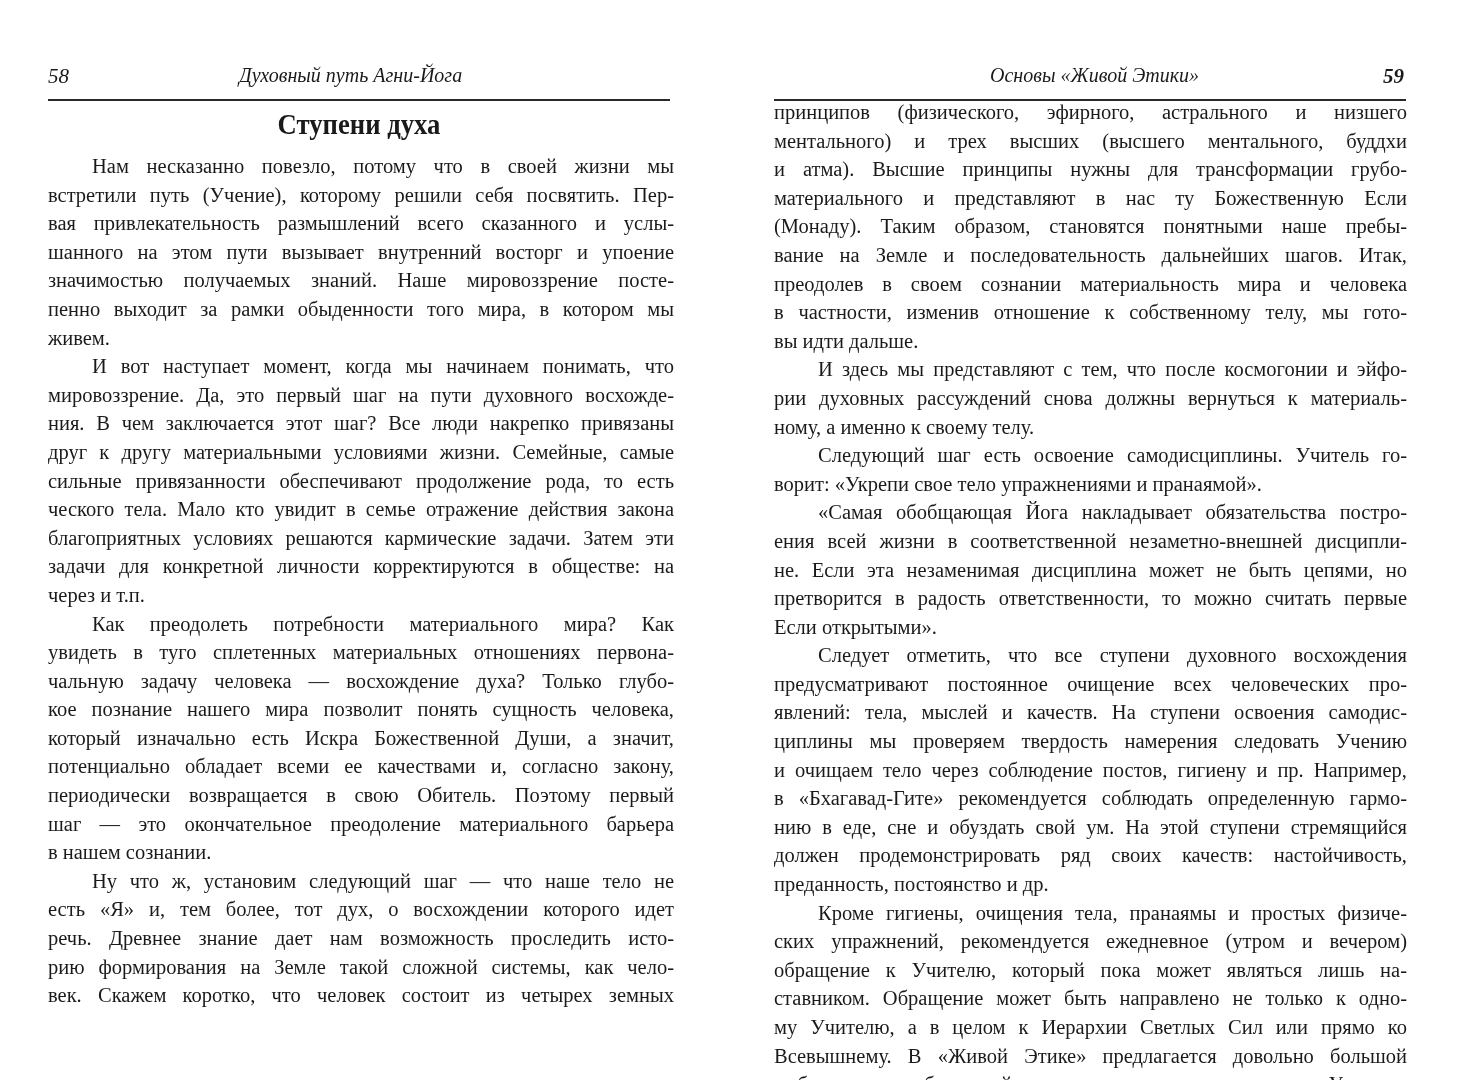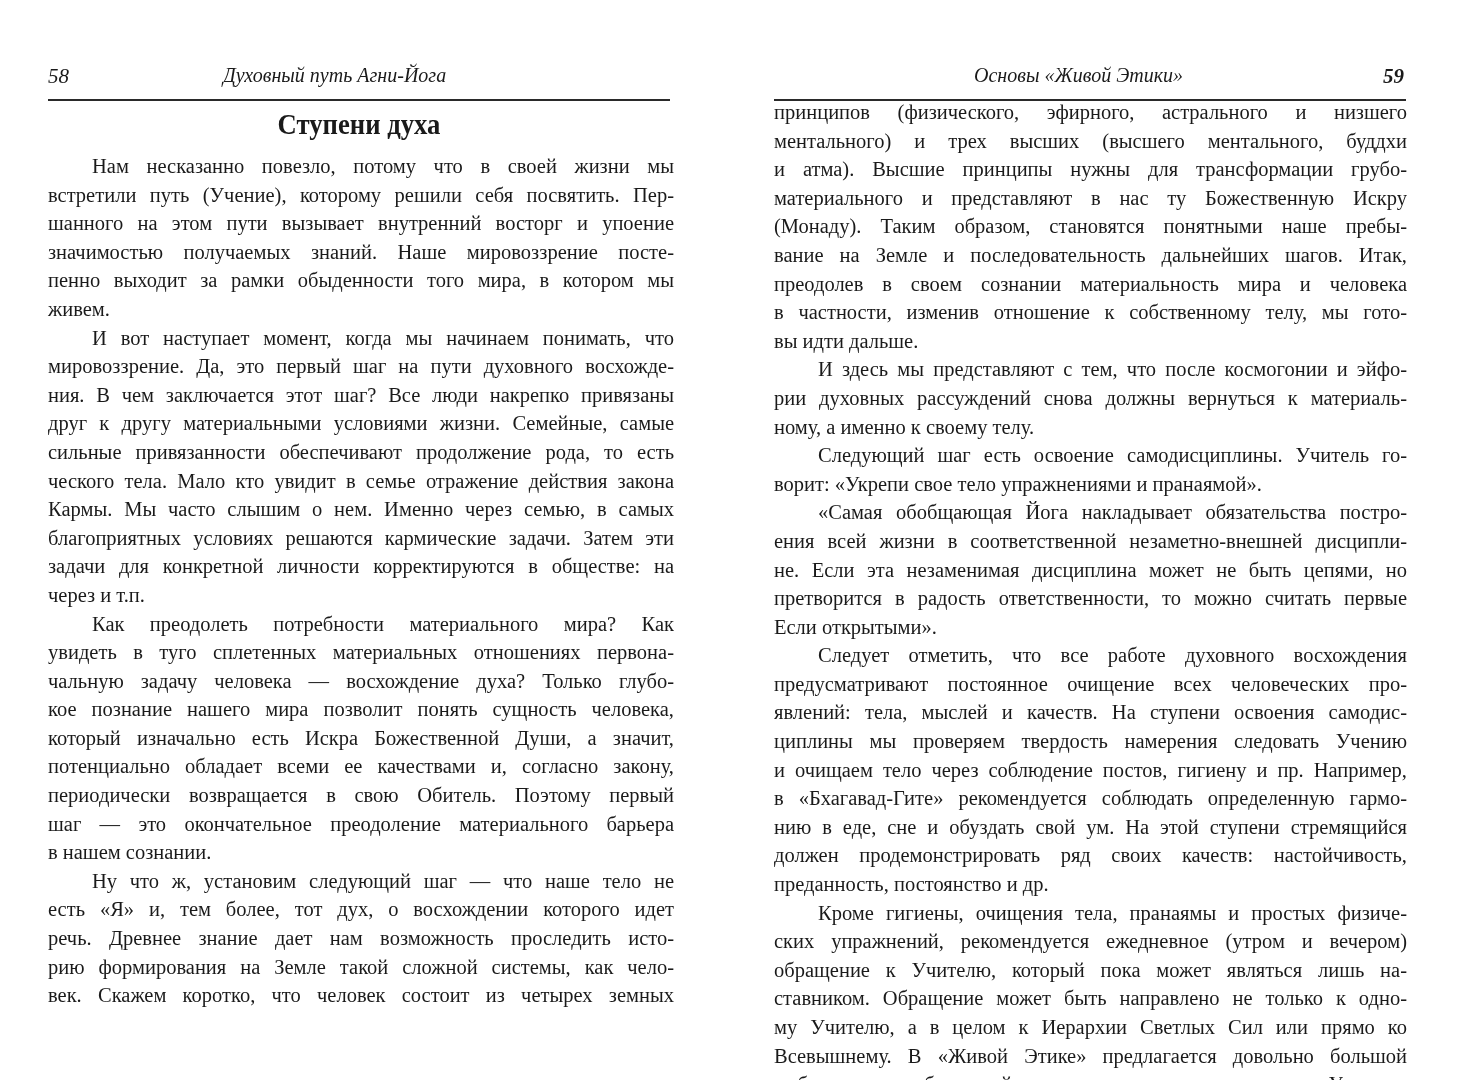--- a/index.html
+++ b/index.html
@@ -16,21 +16,21 @@
 
   .running-head {
     position: absolute; top: 64px; height: 28px;
     font-size: 20px; font-style: italic;
   }
   .page-left .running-head { left: 48px; width: 622px; }
   .page-right .running-head { left: 34px; width: 626px; }
   .running-head .pnum { position: absolute; top: 0; font-style: italic; font-size: 21px; }
   .page-left .running-head .pnum { left: 0; }
   .page-right .running-head .pnum { right: 0; font-weight: bold; }
-  .running-head .rtitle { position: absolute; top: 0; white-space: nowrap; }
+  .running-head .rtitle { position: absolute; top: 0; white-space: nowrap; margin-left: 16px; }
   .page-left .running-head .rtitle { left: 175px; }
   .page-right .running-head .rtitle { left: 196px; }
 
   .rule { position: absolute; height: 2px; background: #2a2a2a; top: 99px; }
   .page-left .rule { left: 48px; width: 622px; }
   .page-right .rule { left: 30px; width: 632px; }
 
   .chapter-title {
     position: absolute; top: 104px; left: 48px; width: 622px;
     text-align: center; font-weight: bold; font-size: 29px;
@@ -59,20 +59,23 @@
   <div class="rule"></div>
   <div class="chapter-title">Ступени духа</div>
   <div class="body" id="left-body">
       <div class="line indent">
         <span class="t">Нам несказанно повезло, потому что в своей жизни мы</span>
       </div>
       <div class="line">
         <span class="t">встретили путь (Учение), которому решили себя посвятить. Пер-</span>
       </div>
       <div class="line">
+        <span class="t">вая привлекательность размышлений всего сказанного и услы-</span>
+      </div>
+      <div class="line">
         <span class="t">шанного на этом пути вызывает внутренний восторг и упоение</span>
       </div>
       <div class="line">
         <span class="t">значимостью получаемых знаний. Наше мировоззрение посте-</span>
       </div>
       <div class="line">
         <span class="t">пенно выходит за рамки обыденности того мира, в котором мы</span>
       </div>
       <div class="line last">
         <span class="t">живем.</span>
@@ -87,23 +90,20 @@
         <span class="t">ния. В чем заключается этот шаг? Все люди накрепко привязаны</span>
       </div>
       <div class="line">
         <span class="t">друг к другу материальными условиями жизни. Семейные, самые</span>
       </div>
       <div class="line">
         <span class="t">сильные привязанности обеспечивают продолжение рода, то есть</span>
       </div>
       <div class="line">
         <span class="t">ческого тела. Мало кто увидит в семье отражение действия закона</span>
-      </div>
-      <div class="line">
-        <span class="t">Кармы. Мы часто слышим о нем. Именно через семью, в самых</span>
       </div>
       <div class="line">
         <span class="t">благоприятных условиях решаются кармические задачи. Затем эти</span>
       </div>
       <div class="line">
         <span class="t">задачи для конкретной личности корректируются в обществе: на</span>
       </div>
       <div class="line last">
         <span class="t">через и т.п.</span>
       </div>
@@ -162,21 +162,21 @@
       <div class="line">
         <span class="t">принципов (физического, эфирного, астрального и низшего</span>
       </div>
       <div class="line">
         <span class="t">ментального) и трех высших (высшего ментального, буддхи</span>
       </div>
       <div class="line">
         <span class="t">и атма). Высшие принципы нужны для трансформации грубо-</span>
       </div>
       <div class="line">
-        <span class="t">материального и представляют в нас ту Божественную Искру</span>
+        <span class="t">материального и представляют в нас ту Божественную Если</span>
       </div>
       <div class="line">
         <span class="t">(Монаду). Таким образом, становятся понятными наше пребы-</span>
       </div>
       <div class="line">
         <span class="t">вание на Земле и последовательность дальнейших шагов. Итак,</span>
       </div>
       <div class="line">
         <span class="t">преодолев в своем сознании материальность мира и человека</span>
       </div>
@@ -210,21 +210,21 @@
       <div class="line">
         <span class="t">не. Если эта незаменимая дисциплина может не быть цепями, но</span>
       </div>
       <div class="line">
         <span class="t">претворится в радость ответственности, то можно считать первые</span>
       </div>
       <div class="line last">
         <span class="t">Если открытыми».</span>
       </div>
       <div class="line indent">
-        <span class="t">Следует отметить, что все работе духовного восхождения</span>
+        <span class="t">Следует отметить, что все ступени духовного восхождения</span>
       </div>
       <div class="line">
         <span class="t">предусматривают постоянное очищение всех человеческих про-</span>
       </div>
       <div class="line">
         <span class="t">явлений: тела, мыслей и качеств. На ступени освоения самодис-</span>
       </div>
       <div class="line">
         <span class="t">циплины мы проверяем твердость намерения следовать Учению</span>
       </div>

